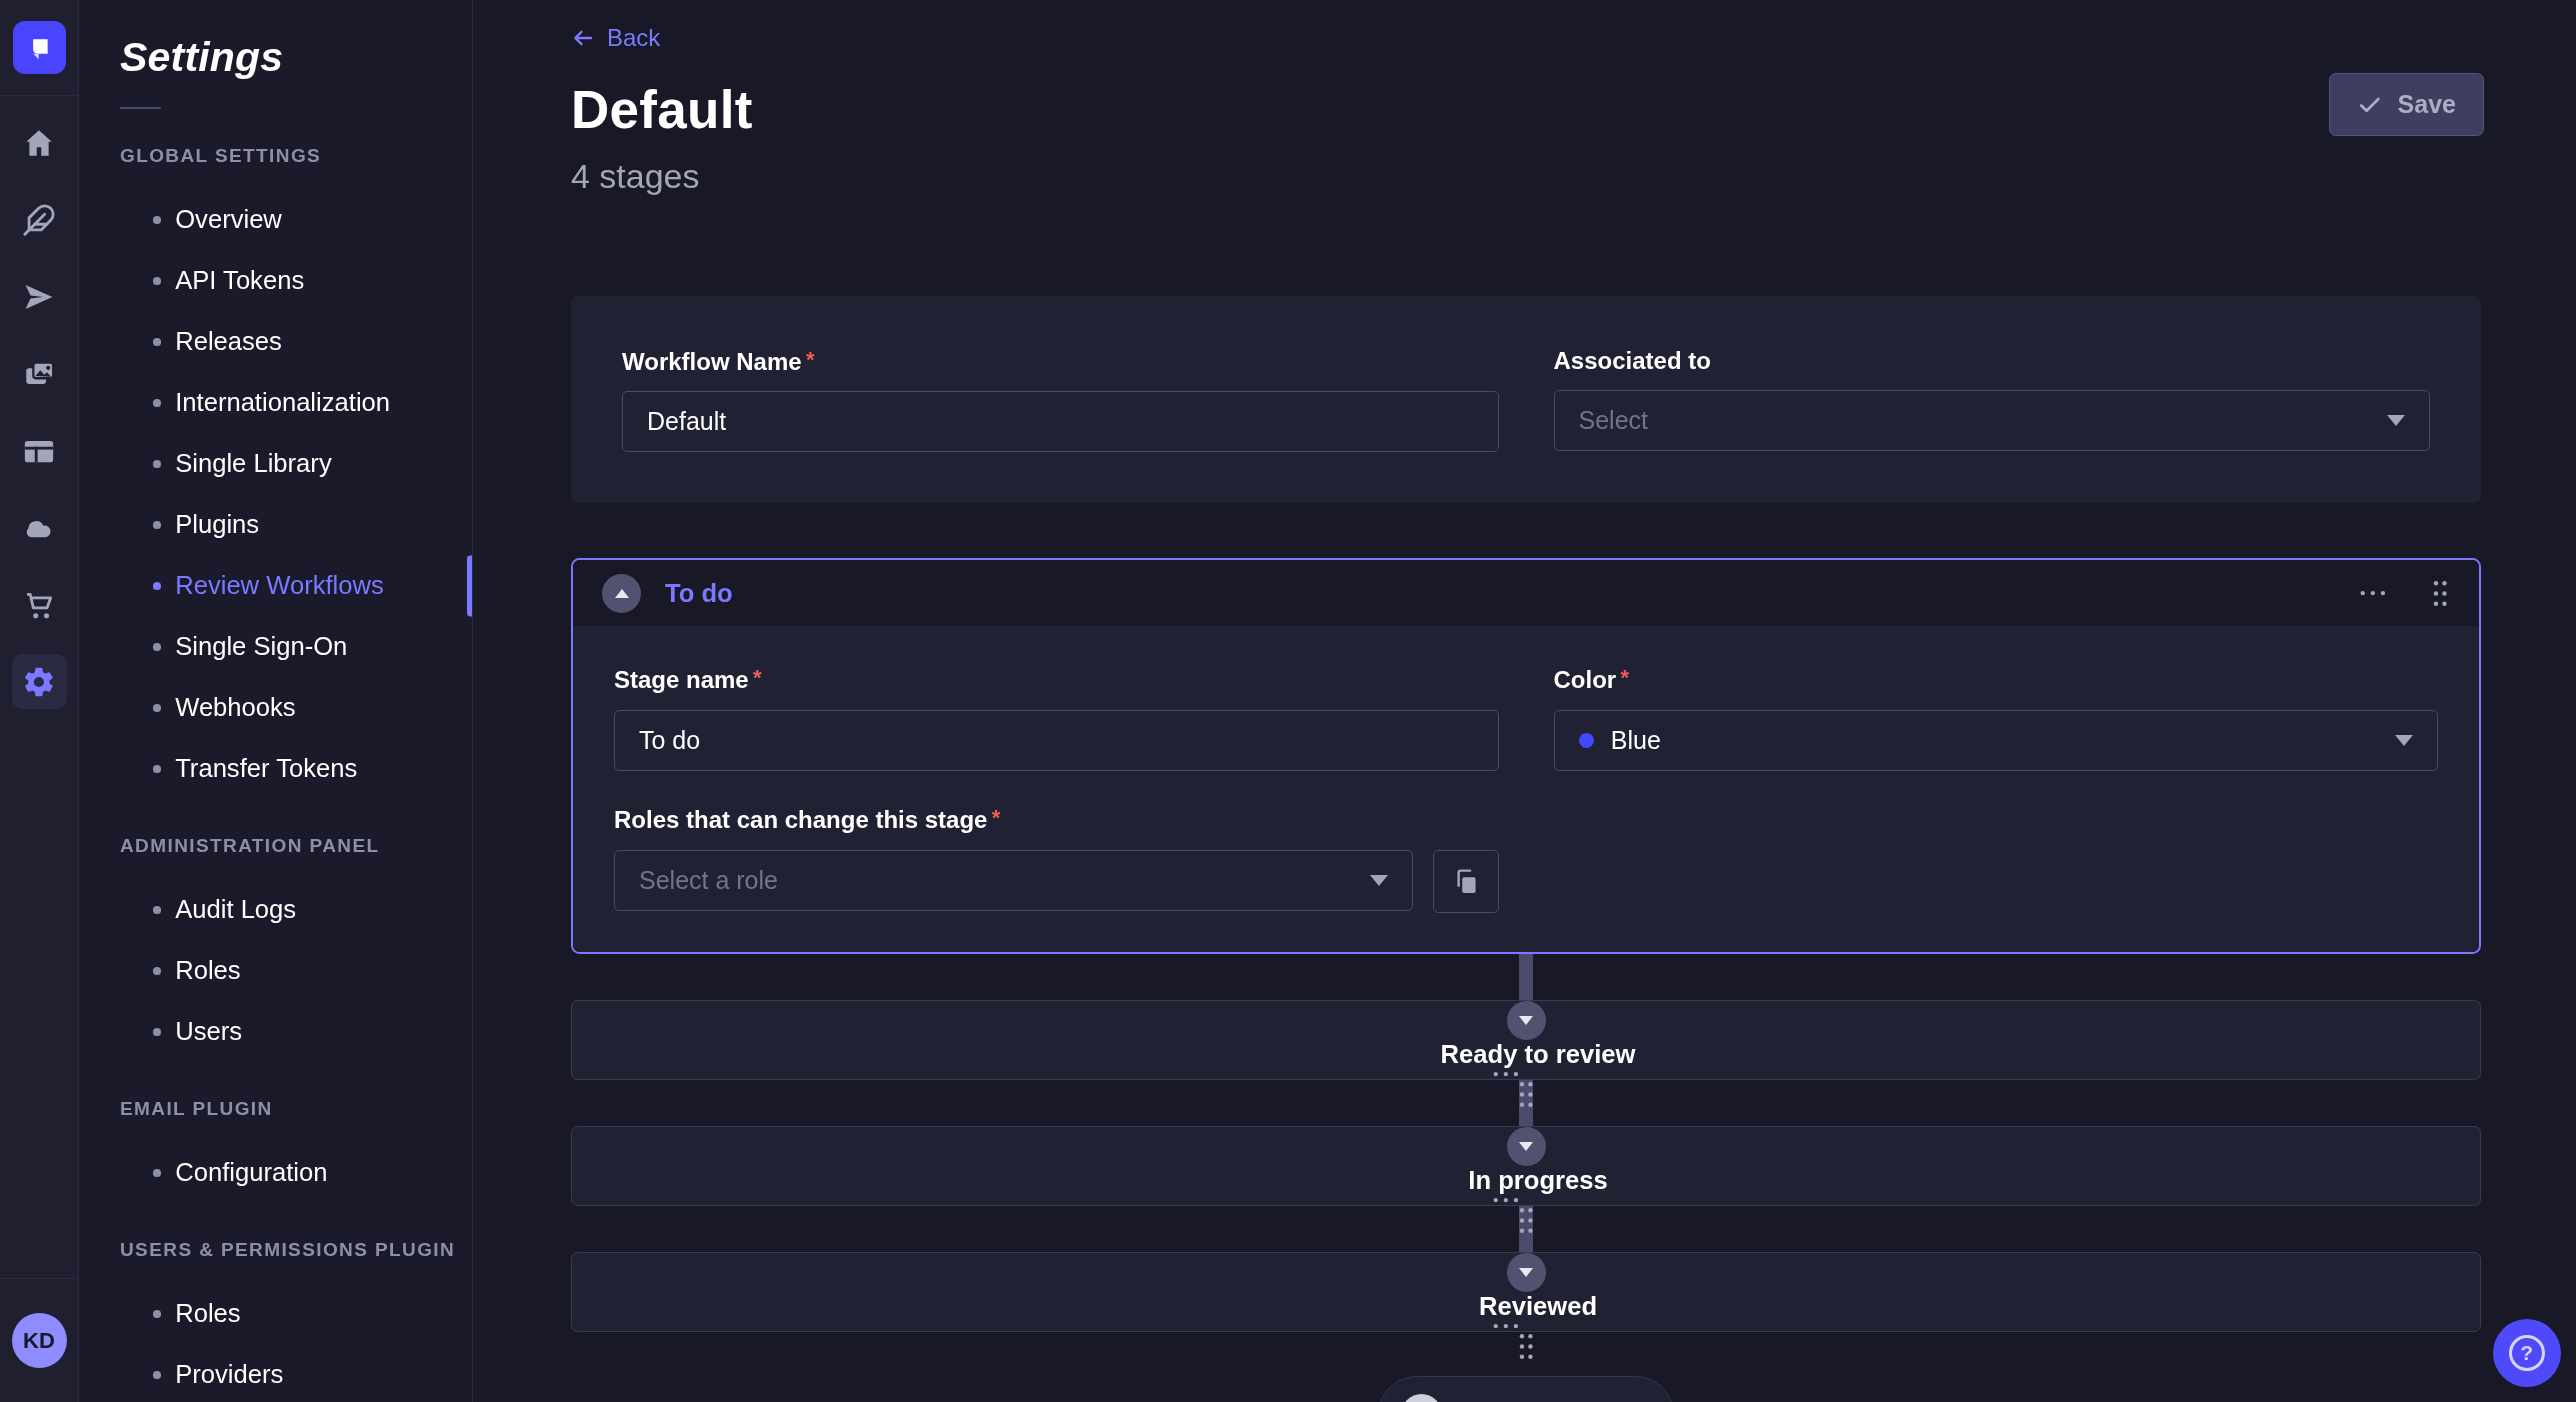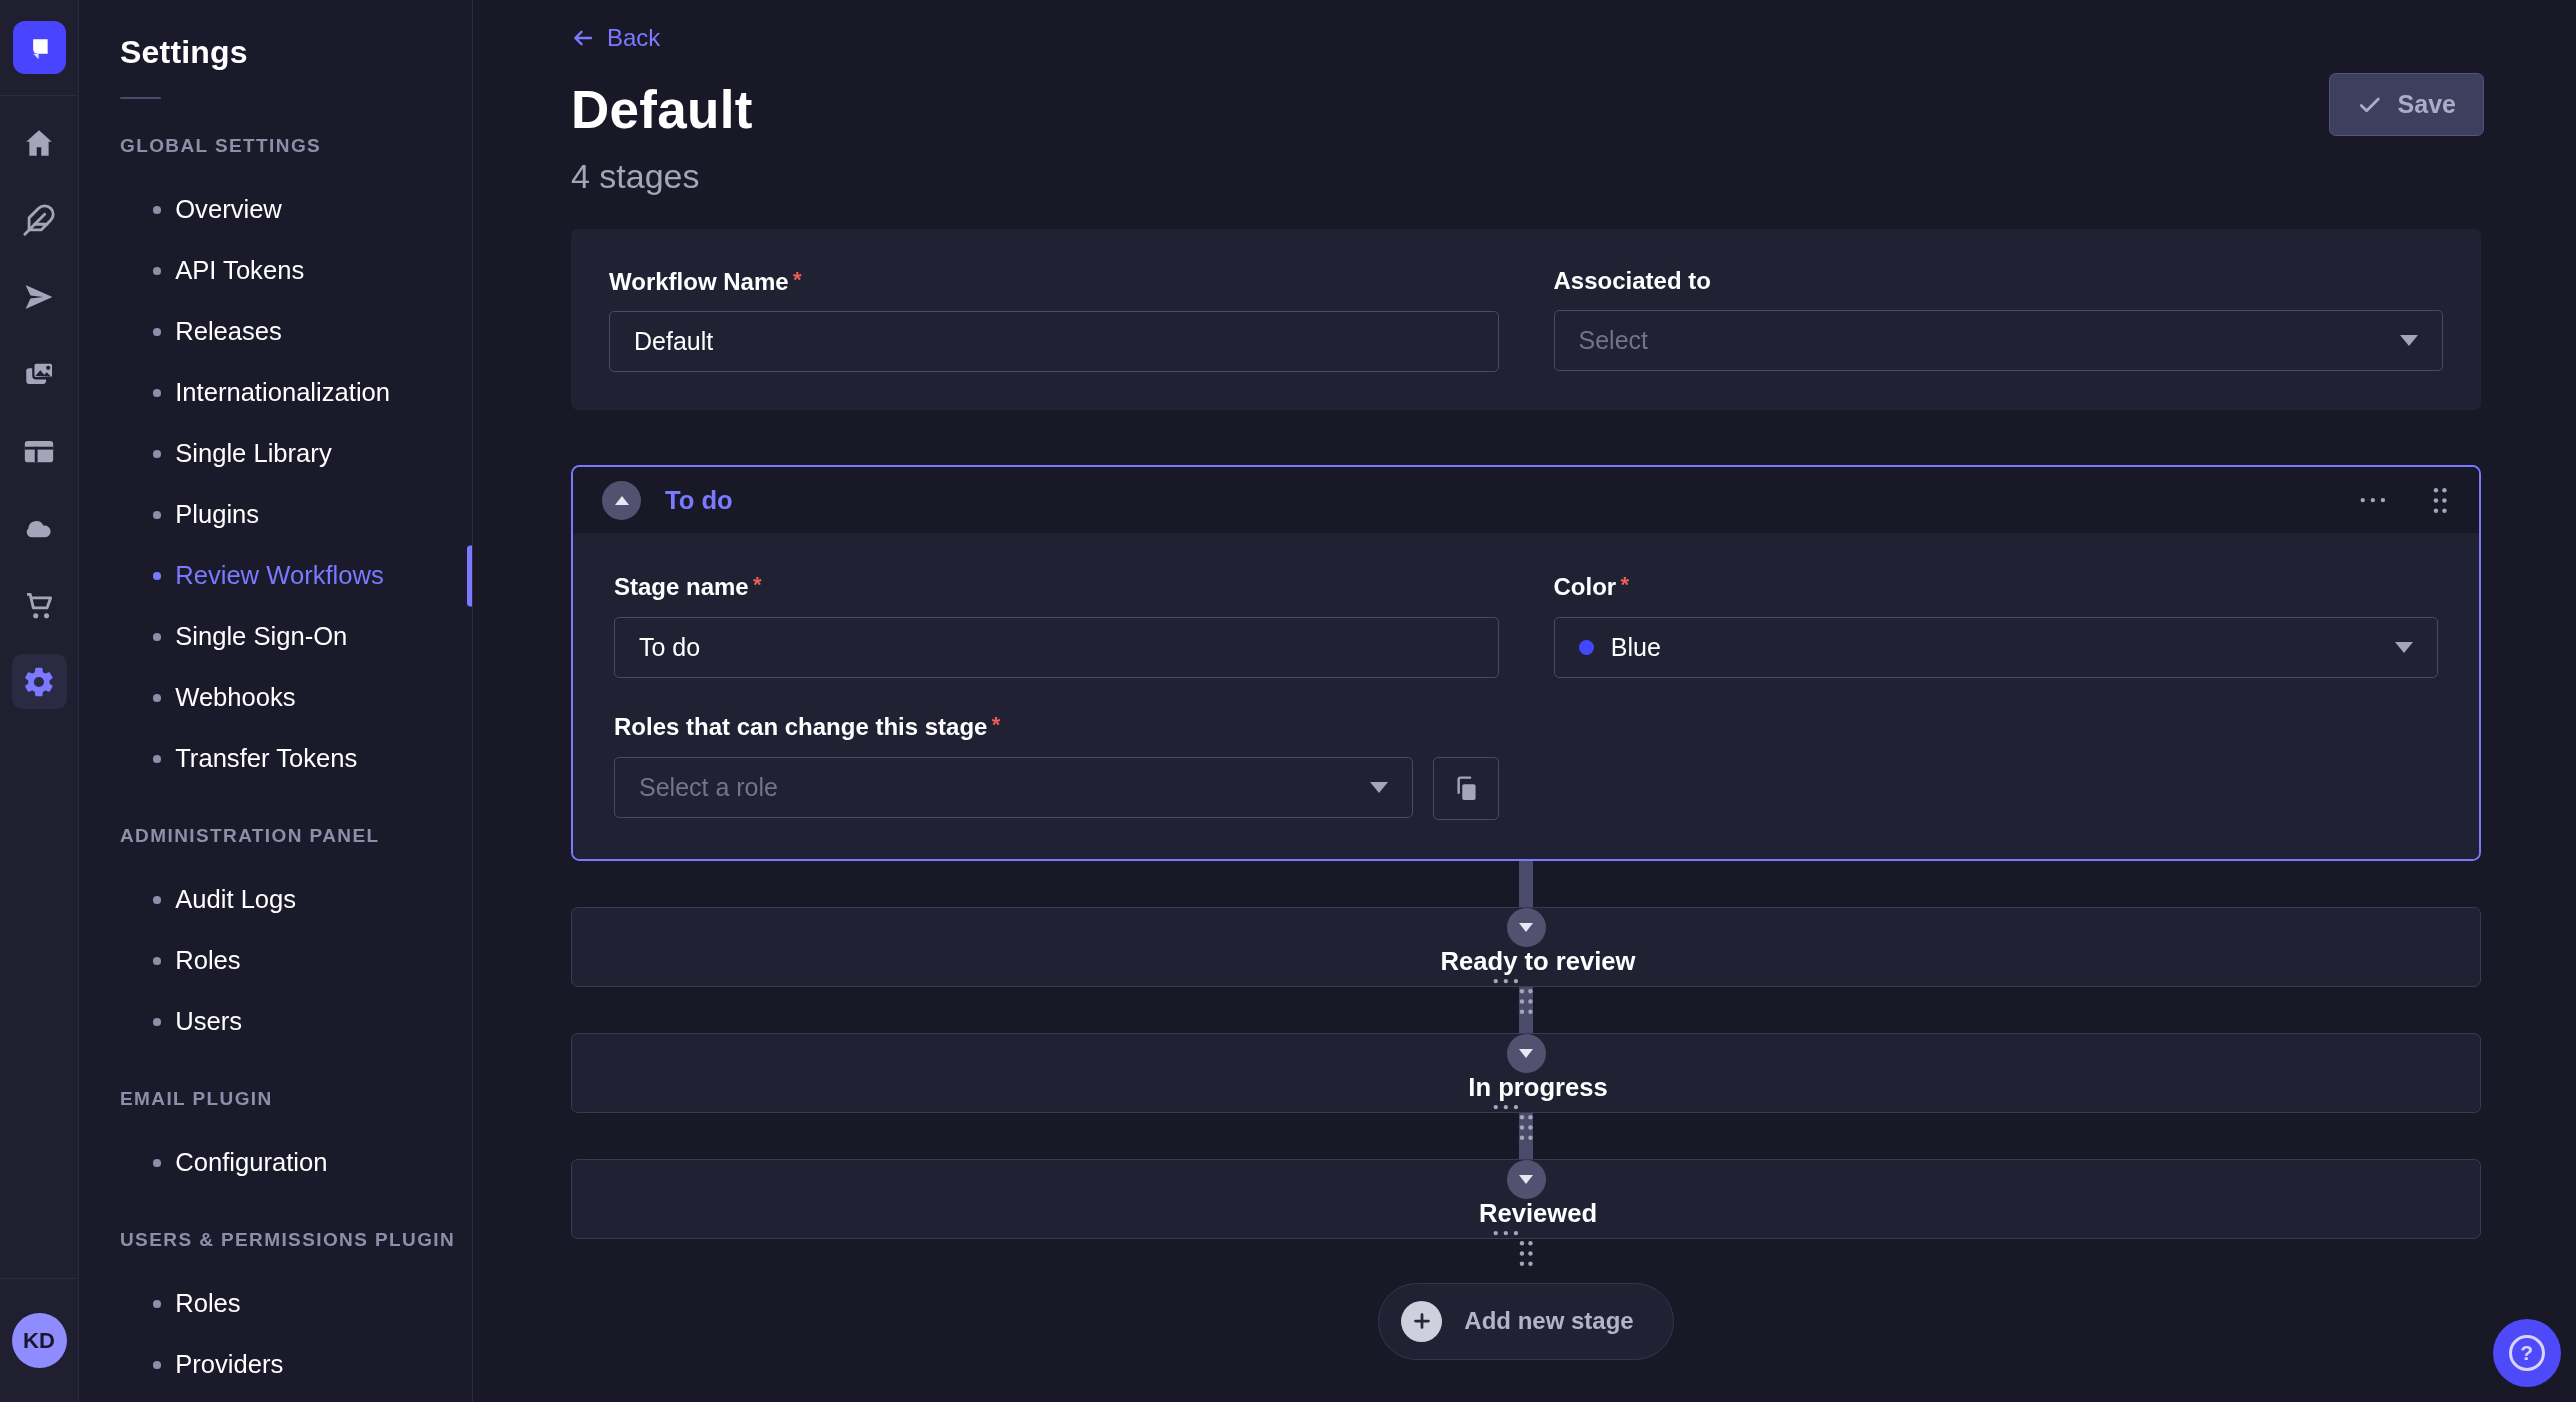--- a/index.html
+++ b/index.html
@@ -23,21 +23,21 @@
   .rail-item svg { width:34px; height:34px; }
   .rail-item.active { background:#2a2a42; }
   .rail-bottom { height:124px; border-top:0.9px solid #2a2a42;
           display:flex; align-items:center; justify-content:center; }
   .avatar { width:55px; height:55px; border-radius:50%; background:#8e8cff; color:#181826;
           font-size:22px; font-weight:700; display:flex; align-items:center; justify-content:center;
           cursor:pointer; }
   
   .subnav { width:394px; flex:none; background:#1a1a2b; border-right:0.9px solid #2a2a42;
           padding:34px 0 0 41px; position:relative; overflow:hidden; }
-  .subnav-title { font-size:32px; font-weight:700; letter-spacing:0.2px; }
+  .subnav-title { font-size:41px; font-weight:700; letter-spacing:0.2px;font-style:italic; }
   .subnav-divider { width:41px; height:2.6px; background:#4a4a6a; margin-top:25.6px; border-radius:1.7px; }
   .nav-section-label { margin-top:36px; font-size:19px; font-weight:700; color:#8e8ea9;
           letter-spacing:1.4px; }
   .nav-list { list-style:none; margin-top:22px; }
   .nav-item { height:61px; display:flex; align-items:center; gap:14.5px; font-size:25.6px;
           color:#ffffff; cursor:pointer; position:relative; }
   .bullet { width:7.7px; height:7.7px; border-radius:50%; background:#8e8ea9; margin-left:33px; flex:none; }
   .nav-item.active { color:#7b79ff; }
   .nav-item.active .bullet { background:#7b79ff; }
   .active-indicator { position:absolute; right:0; top:50%; transform:translateY(-50%);
@@ -46,21 +46,21 @@
   .main { flex:1; position:relative; padding:24px 95px 0 98px; background:#181826; overflow:hidden; }
   .back-row { display:inline-flex; align-items:center; gap:12px; color:#7b79ff;
           font-size:24px; cursor:pointer; }
   .page-title { font-size:53px; font-weight:700; margin-top:25.6px; letter-spacing:0.3px; }
   .page-subtitle { font-size:34px; color:#a5a5ba; margin-top:17px; }
   .save-btn { position:absolute; top:73px; right:92px; height:63px; padding:0 27px;
           display:flex; align-items:center; gap:15.3px; background:#3e3e5e; border:0.9px solid #54547c;
           border-radius:6.8px; color:#abacc6; font-size:25px; font-weight:700; cursor:pointer; }
   
   .card { background:#212134; border-radius:6.8px; }
-  .card-form { margin-top:33px; padding:38px; display:grid; grid-template-columns:1fr 1fr; column-gap:55px; }
+  .card-form { margin-top:100px; padding:51px; display:grid; grid-template-columns:1fr 1fr; column-gap:55px; }
   .field-label { font-size:24px; font-weight:700; color:#ffffff; }
   .req { color:#ee5e52; margin-left:4.3px; font-size:22px; vertical-align:3.4px; }
   .input-box, .select-box { margin-top:15.3px; height:61px; border:0.9px solid #4a4a6a; border-radius:5.1px;
           background:#212134; display:flex; align-items:center; padding:0 24px; font-size:25px; }
   .select-box { justify-content:space-between; cursor:pointer; }
   .placeholder { color:#73738c; }
   .sel-caret { width:0; height:0; border-left:9.4px solid transparent; border-right:9.4px solid transparent;
           border-top:11px solid #a5a5ba; flex:none; }
   .sel-left { display:flex; align-items:center; gap:17px; }
   .color-dot { width:15.3px; height:15.3px; border-radius:50%; background:#4148ff; flex:none; }

